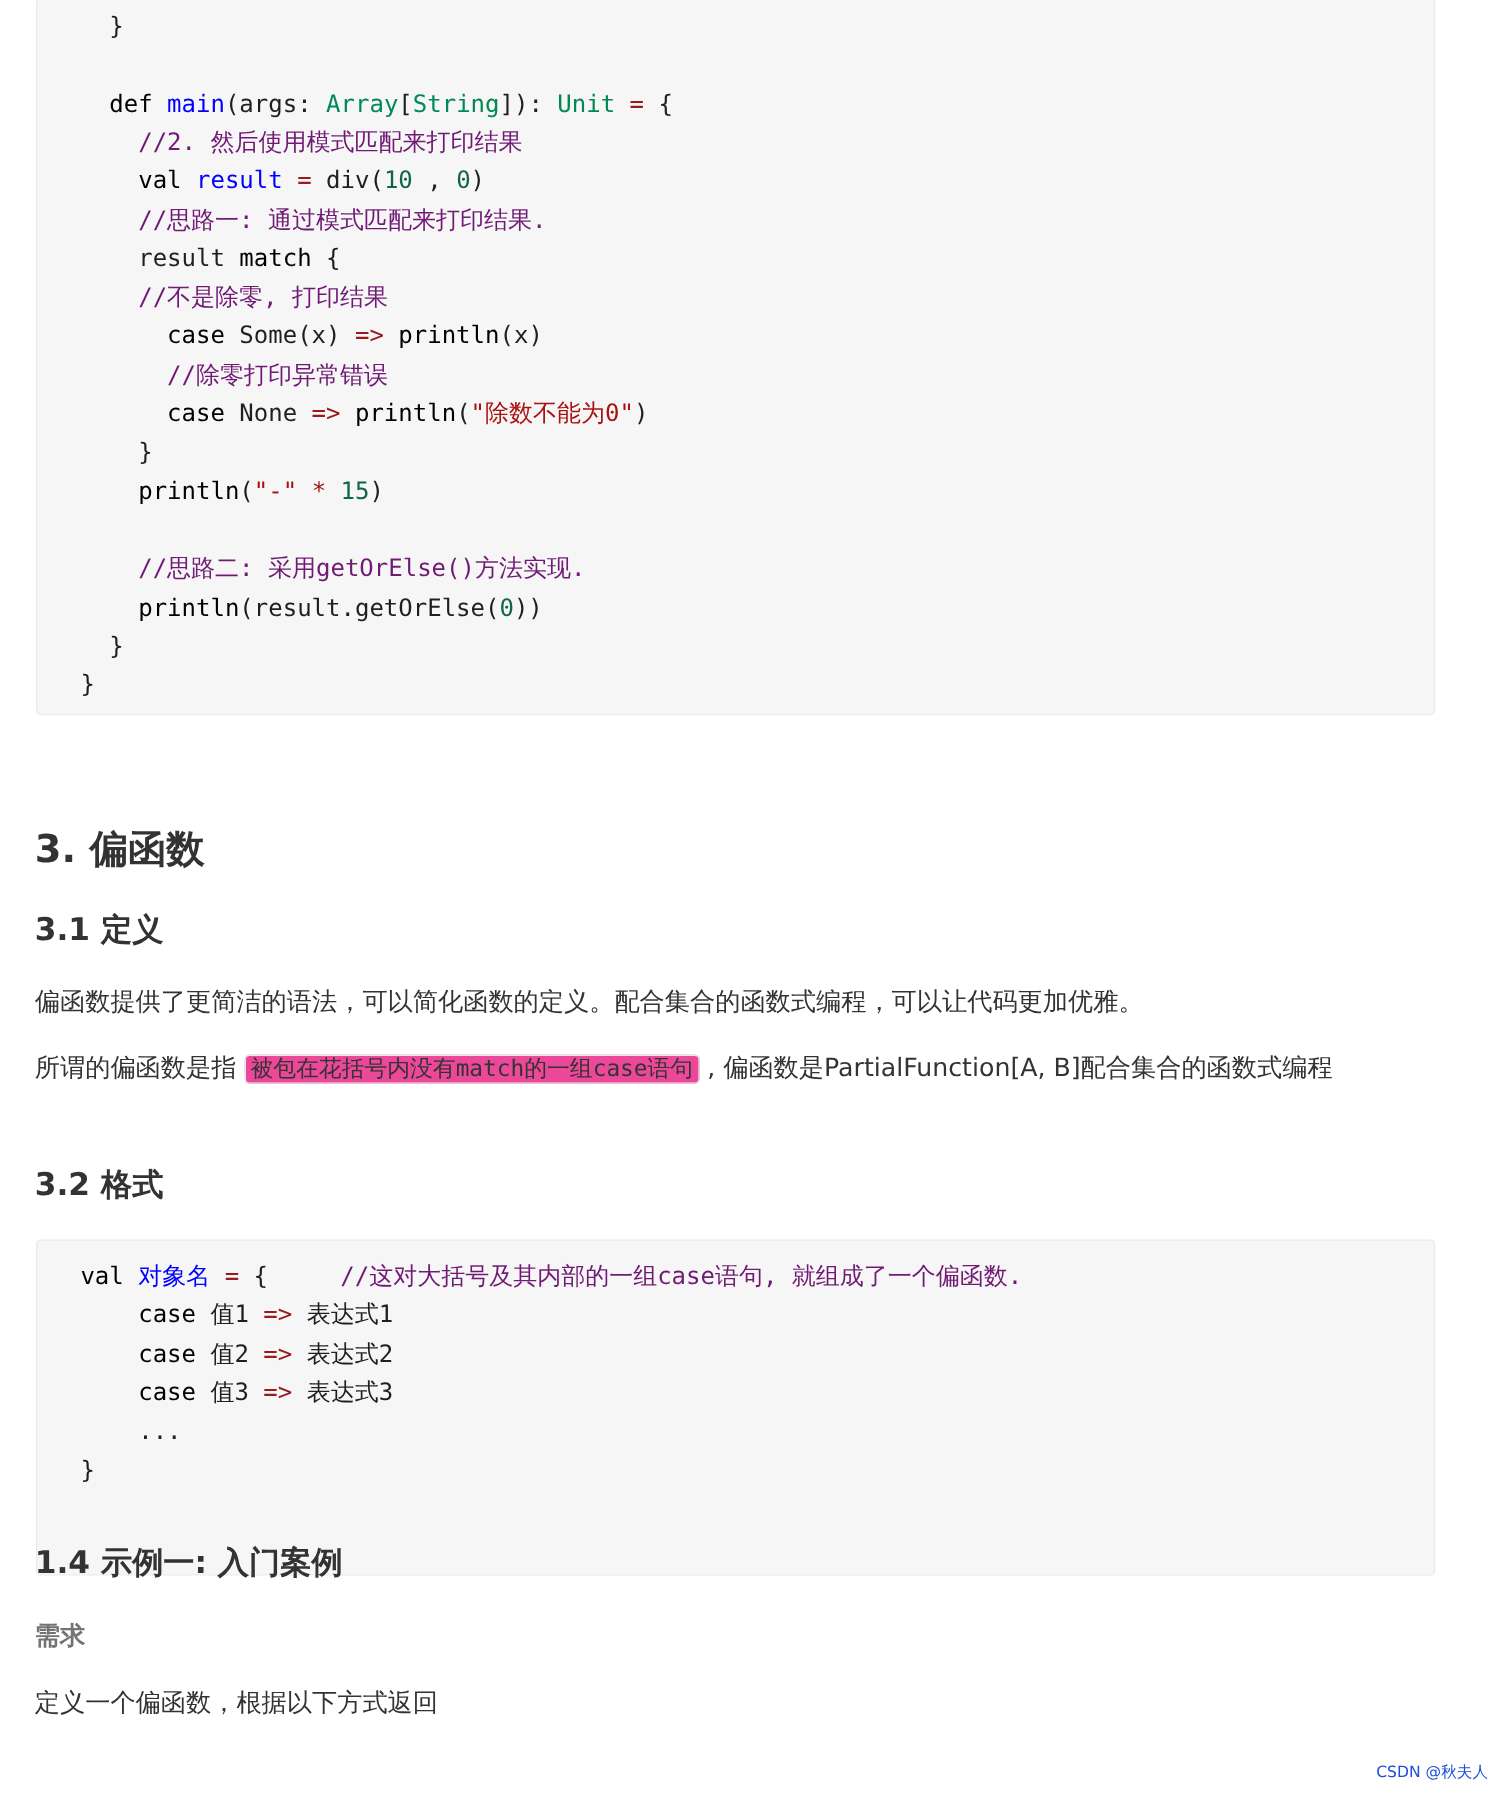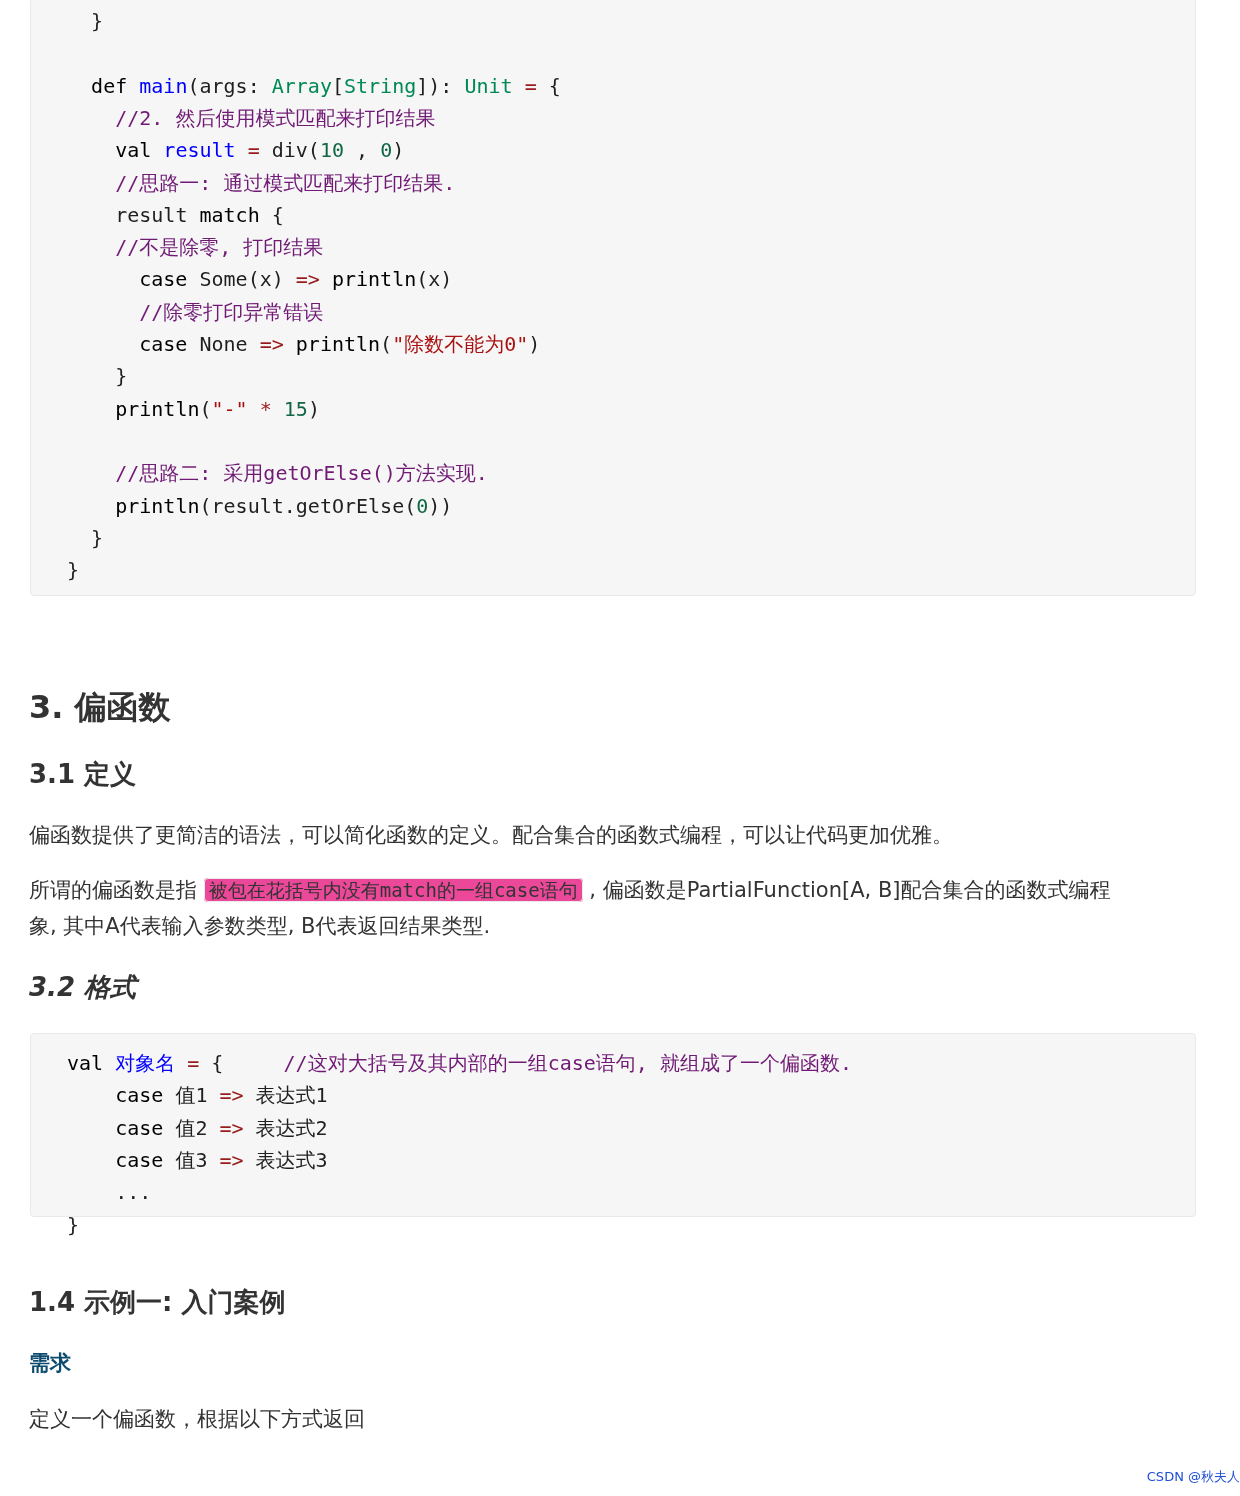--- a/index.html
+++ b/index.html
@@ -21,21 +21,21 @@
   .def { color: #0000ff; }
   .type { color: #008855; }
   .num { color: #116644; }
   .op { color: #981a1a; }
   .str { color: #aa1111; }
   .cm { color: #701a75; }
   .plain { color: #1f1f1f; }
 
   .h2 { position: absolute; left: 29px; font-weight: bold; color: #333; font-size: 32px; }
   .h3 { position: absolute; left: 29px; font-weight: bold; color: #333; font-size: 26px; }
-  .h4 { position: absolute; left: 29px; font-weight: bold; color: #0c4a6e; font-size: 21px; }
+  .h4 { position: absolute; left: 29px; font-weight: bold; color: #737373; font-size: 21px; }
   .para { position: absolute; left: 29px; font-size: 21px; color: #333; line-height: 36px; width: 1170px; }
   .inline-code {
     font-family: "DejaVu Sans Mono", "Liberation Mono", monospace; font-size: 19px;
     background: #ec4899; border: 1px solid #eaeaea; border-radius: 4px; padding: 0 4px; color: #333;
   }
   .footer {
     position: absolute; right: 0; bottom: 10px; font-size: 13px; color: #1d4ed8;
   }
 </style>
 </head>
@@ -67,26 +67,25 @@
 <div class="h2" style="top:686px;">3. 偏函数</div>
 
 <div class="h3" style="top:757px;">3.1 定义</div>
 
 <div class="para" style="top:817px;">偏函数提供了更简洁的语法，可以简化函数的定义。配合集合的函数式编程，可以让代码更加优雅。</div>
 
 <div class="para" style="top:872px;">
   <span>所谓的偏函数是指</span>
   <span class="inline-code">被包在花括号内没有match的一组case语句</span>
   <span>, 偏函数是PartialFunction[A, B]配合集合的函数式编程</span><br>
-  <span>象, 其中A代表输入参数类型, B代表返回结果类型.</span>
 </div>
 
-<div class="h3" style="top:970px;font-style:italic;">3.2 格式</div>
+<div class="h3" style="top:970px;">3.2 格式</div>
 
-<div class="code-block" style="top:1033px; height:184px;">
+<div class="code-block" style="top:1033px; height:280px;">
   <div id="cb2">
       <div class="code-line" style="top: 13px; left: 36px;"><span class="kw">val</span><span class="plain"> </span><span class="def">对象名</span><span class="plain"> </span><span class="op">=</span><span class="plain"> {     </span><span class="cm">//这对大括号及其内部的一组case语句, 就组成了一个偏函数.</span></div>
       <div class="code-line" style="top: 45.3px; left: 36px;">    <span class="kw">case</span><span class="plain"> 值1 </span><span class="op">=&gt;</span><span class="plain"> 表达式1</span></div>
       <div class="code-line" style="top: 77.6px; left: 36px;">    <span class="kw">case</span><span class="plain"> 值2 </span><span class="op">=&gt;</span><span class="plain"> 表达式2</span></div>
       <div class="code-line" style="top: 109.9px; left: 36px;">    <span class="kw">case</span><span class="plain"> 值3 </span><span class="op">=&gt;</span><span class="plain"> 表达式3</span></div>
       <div class="code-line" style="top: 142.2px; left: 36px;">    <span class="plain">...</span></div>
       <div class="code-line" style="top: 174.5px; left: 36px;"><span class="plain">}</span></div>
     </div>
 </div>
 

